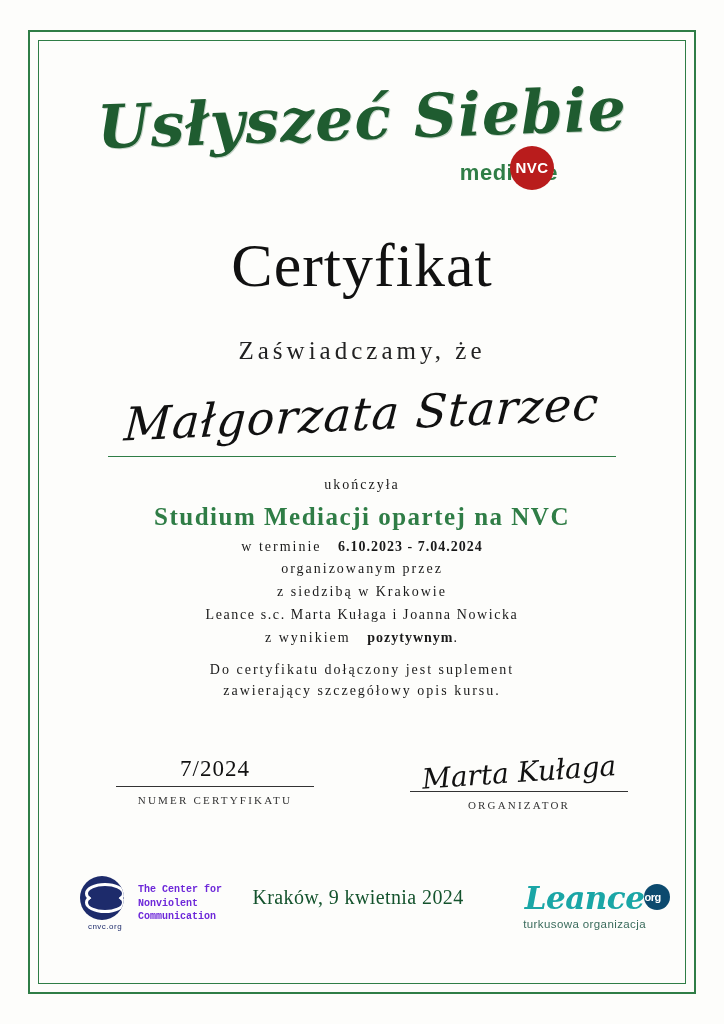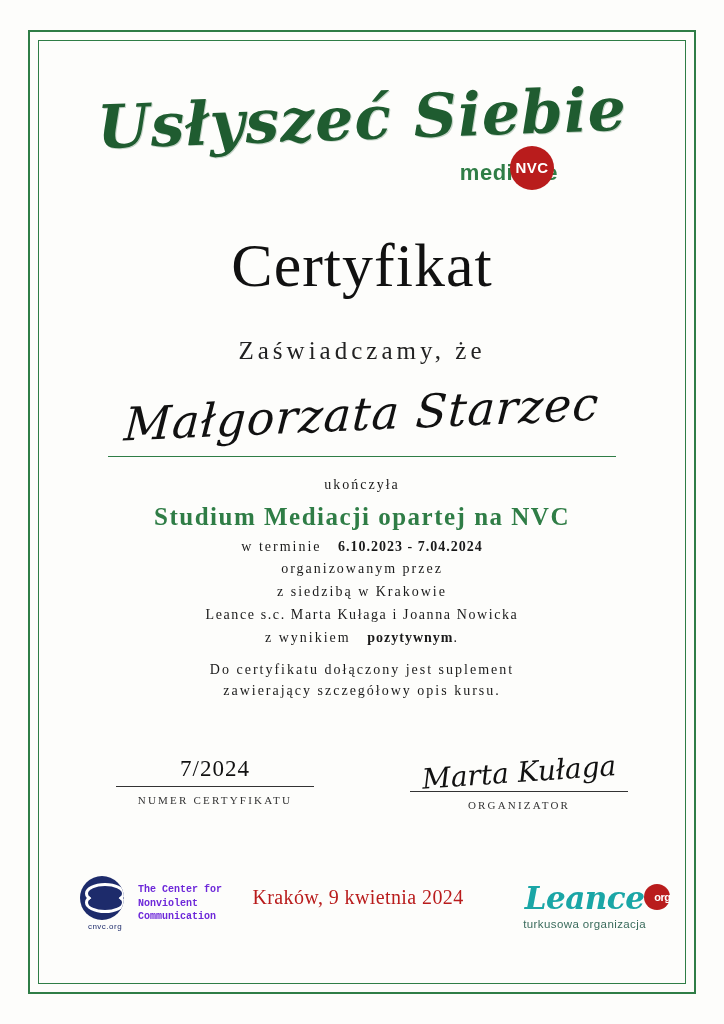--- a/index.html
+++ b/index.html
@@ -256,21 +256,21 @@
     color: #6d28d9;
     line-height: 1.35;
   }
   .place-date {
     position: absolute;
     left: 0;
     right: 8px;
     top: 16px;
     font-size: 20px;
     letter-spacing: 0.4px;
-    color: #b91c1c;
+    color: #14532d;
   }
   .leance {
     position: absolute;
     right: 30px;
     top: 10px;
     text-align: center;
   }
   .leance-word {
     font-family: "DejaVu Serif", serif;
     font-style: italic;
@@ -281,28 +281,28 @@
     position: relative;
     display: inline-block;
   }
   .leance-org {
     position: absolute;
     right: -26px;
     top: 4px;
     width: 26px;
     height: 26px;
     border-radius: 50%;
-    background: #b91c1c;
+    background: #0c4a6e;
     color: #fff;
     font-family: "Liberation Sans", sans-serif;
     font-style: normal;
     font-weight: bold;
     font-size: 11px;
     line-height: 26px;
-    text-align: right;
+    text-align: left;
   }
   .leance-tag {
     margin-top: 2px;
     font-family: "Liberation Sans", sans-serif;
     font-size: 11.5px;
     color: #3a6b5c;
     letter-spacing: 0.4px;
   }
 </style>
 </head>

